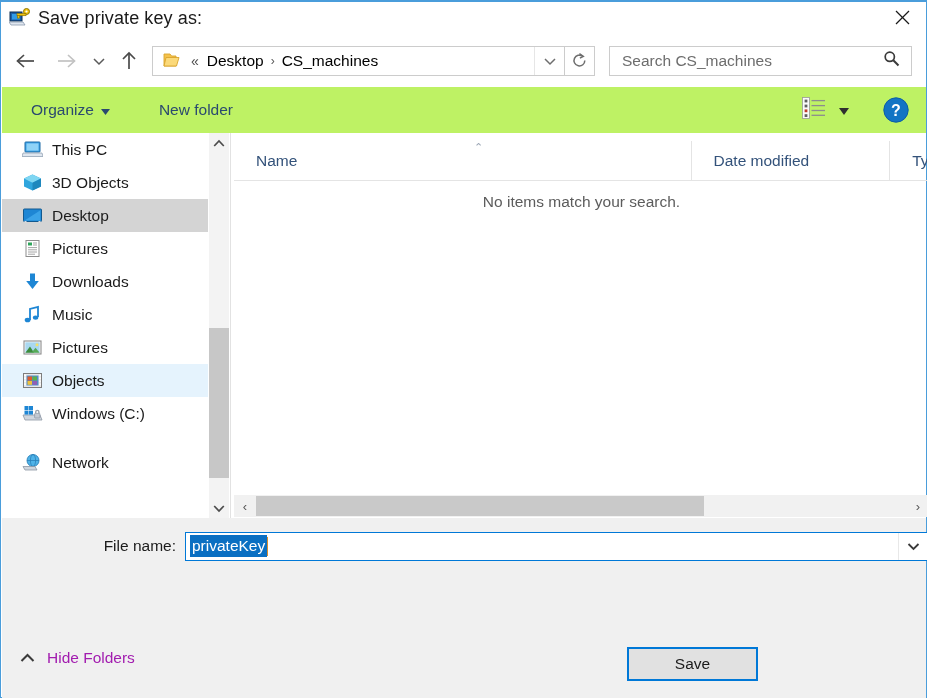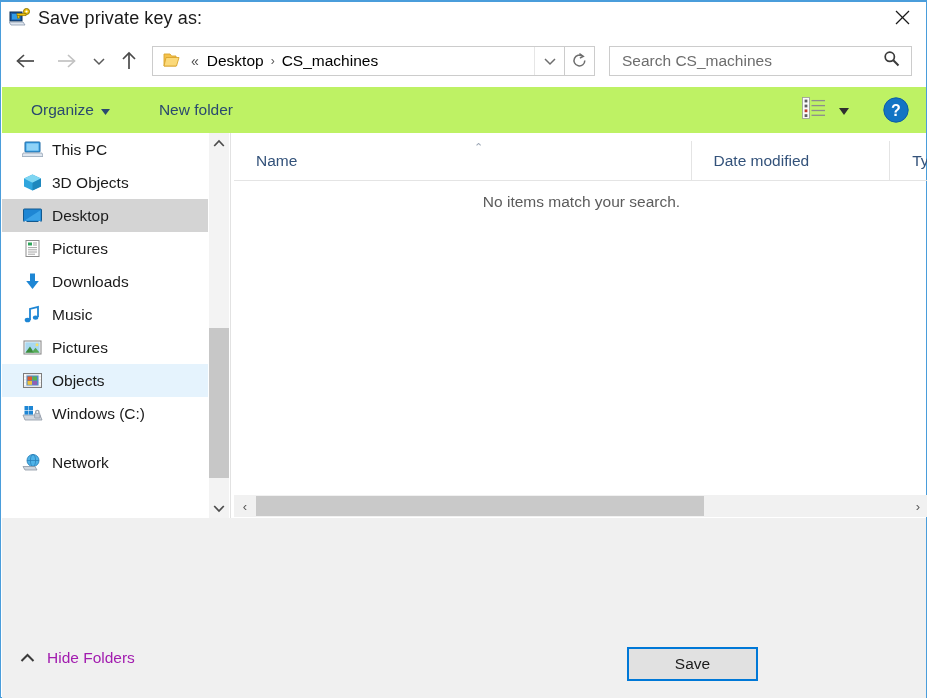--- a/index.html
+++ b/index.html
@@ -608,20 +608,32 @@
       <div id="fl-hscroll">
         <div class="h-arrow" style="left:0;">‹</div>
         <div id="fl-hthumb"></div>
         <div class="h-arrow" style="right:0;">›</div>
       </div>
     </div>
   </div>
 
   <div id="formarea">
 
+    <div class="frm-row" id="row-filename">
+      <span class="frm-label">File name:</span>
+      <div id="filename-input">
+        <span id="filename-sel">privateKey</span>
+        <span id="filename-caret"></span>
+        <div id="filename-arrow">
+          <svg width="13" height="9" viewBox="0 0 13 9">
+              <path d="M1.5 2 L6.5 7 L11.5 2" fill="none" stroke="#3a3a3a" stroke-width="1.8"></path>
+            </svg>
+        </div>
+      </div>
+    </div>
 
   </div>
 
   <div id="footer">
     <div id="hidefolders">
       <span>
         <svg width="15" height="10" viewBox="0 0 15 10">
             <path d="M1.5 8 L7.5 2 L13.5 8" fill="none" stroke="#3a3a3a" stroke-width="2"></path>
           </svg>
       </span>

